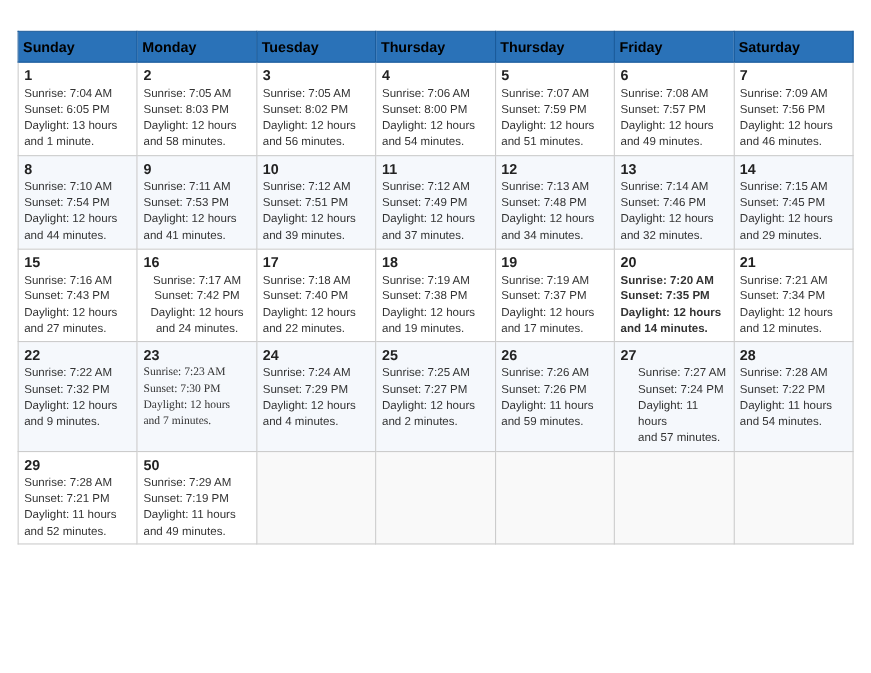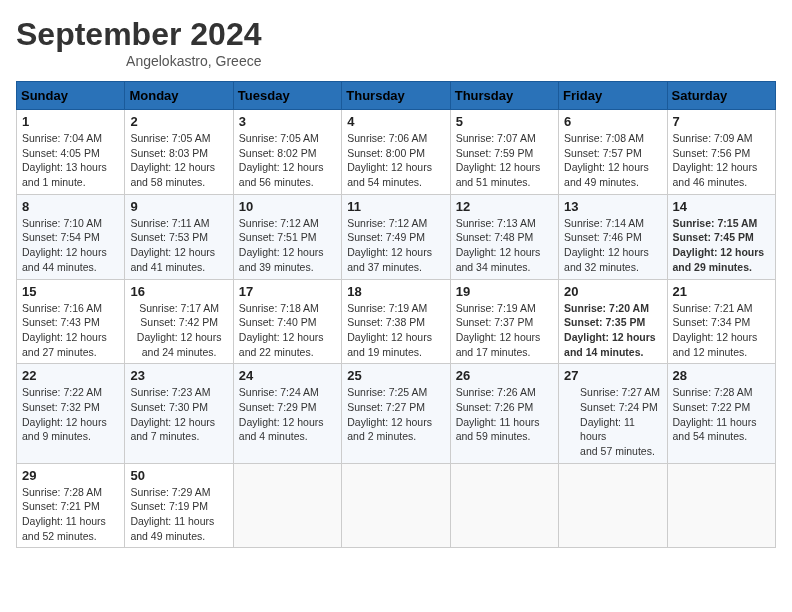--- a/index.html
+++ b/index.html
@@ -83,44 +83,40 @@
     }
     .empty-cell {
       background: #f9f9f9 !important;
     }
     .week-row td { height: 82px; }
   </style>
 </head>
 <body>
 
 <div class="header">
-  <div class="title-block">
-    <div class="month-title">September 2024</div>
-    <div class="location">Angelokastro, Greece</div>
-  </div>
 </div>
 
 <table class="calendar-table">
   <thead>
     <tr>
     <th>Sunday</th>
         <th>Monday</th>
         <th>Tuesday</th>
         <th>Thursday</th>
         <th>Thursday</th>
         <th>Friday</th>
         <th>Saturday</th>
       </tr>
   </thead>
   <tbody id="calendar-body">
   <tr class="week-row">
         <td>
           <span class="day-num">1</span>
           <div class="day-info" style="white-space: pre-line;">Sunrise: 7:04 AM
-Sunset: 4:05 PM
+Sunset: 6:05 PM
 Daylight: 13 hours
 and 1 minute.</div>
         </td>
         <td>
           <span class="day-num">2</span>
           <div class="day-info" style="white-space: pre-line;">Sunrise: 7:05 AM
 Sunset: 8:03 PM
 Daylight: 12 hours
 and 58 minutes.</div>
         </td>
@@ -198,21 +194,21 @@
         </td>
         <td>
           <span class="day-num">13</span>
           <div class="day-info" style="white-space: pre-line;">Sunrise: 7:14 AM
 Sunset: 7:46 PM
 Daylight: 12 hours
 and 32 minutes.</div>
         </td>
         <td>
           <span class="day-num">14</span>
-          <div class="day-info" style="white-space: pre-line; font-weight: bold;">Sunrise: 7:15 AM
+          <div class="day-info" style="white-space: pre-line;">Sunrise: 7:15 AM
 Sunset: 7:45 PM
 Daylight: 12 hours
 and 29 minutes.</div>
         </td>
       </tr>
       <tr class="week-row">
         <td>
           <span class="day-num">15</span>
           <div class="day-info" style="white-space: pre-line;">Sunrise: 7:16 AM
 Sunset: 7:43 PM
@@ -265,21 +261,21 @@
       <tr class="week-row">
         <td>
           <span class="day-num">22</span>
           <div class="day-info" style="white-space: pre-line;">Sunrise: 7:22 AM
 Sunset: 7:32 PM
 Daylight: 12 hours
 and 9 minutes.</div>
         </td>
         <td>
           <span class="day-num">23</span>
-          <div class="day-info" style="white-space: pre-line;">Sunrise: 7:23 AM
+          <div class="day-info" style="white-space: pre-line; font-family: Liberation Serif, serif;">Sunrise: 7:23 AM
 Sunset: 7:30 PM
 Daylight: 12 hours
 and 7 minutes.</div>
         </td>
         <td>
           <span class="day-num">24</span>
           <div class="day-info" style="white-space: pre-line;">Sunrise: 7:24 AM
 Sunset: 7:29 PM
 Daylight: 12 hours
 and 4 minutes.</div>

